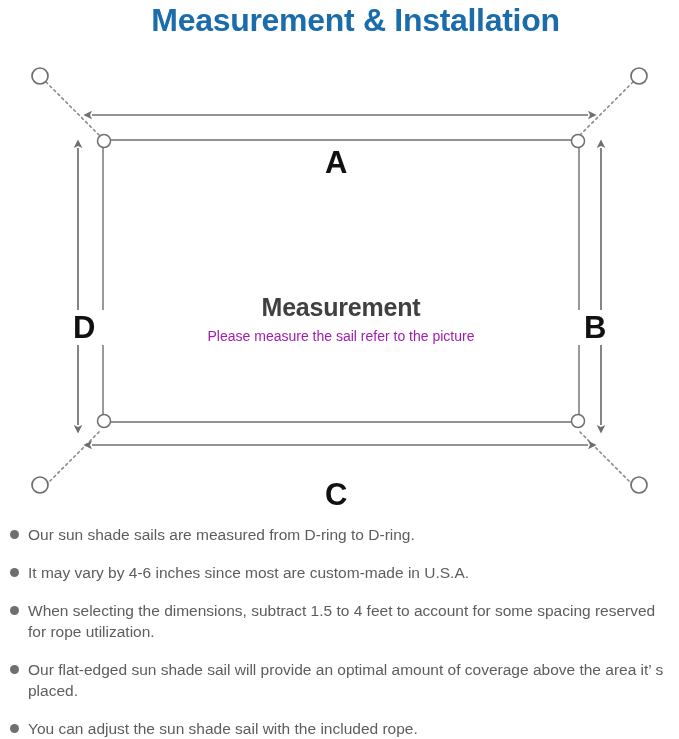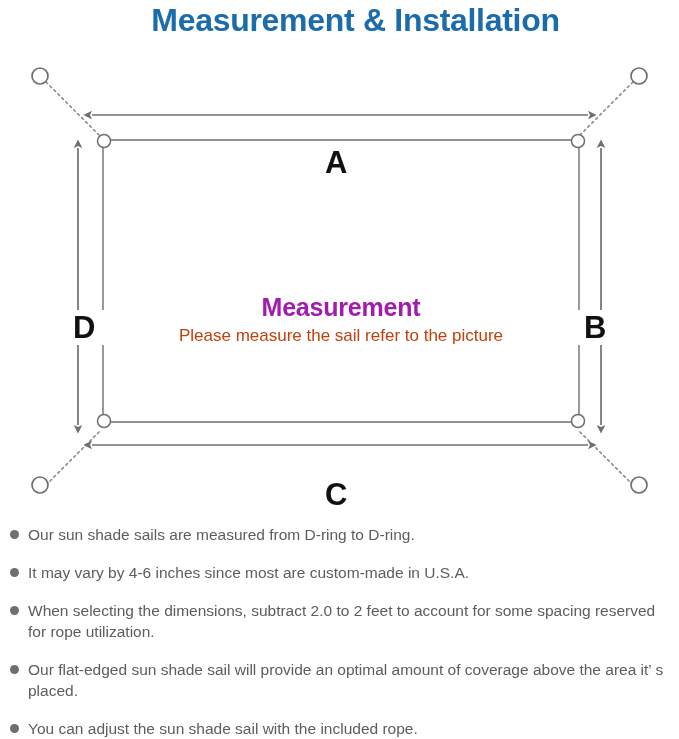--- a/index.html
+++ b/index.html
@@ -65,29 +65,29 @@
     position: absolute;
     left: 103px;
     top: 240px;
     width: 476px;
     text-align: center;
   }
   #sail-caption-title {
     font-family: "Liberation Sans", sans-serif;
     font-size: 25px;
     font-weight: bold;
-    color: #a21caf;
+    color: #404040;
     line-height: 30px;
     letter-spacing: -0.2px;
   }
   #sail-caption-sub {
     font-family: "Liberation Sans", sans-serif;
-    font-size: 17px;
+    font-size: 14px;
     font-weight: normal;
-    color: #c2410c;
+    color: #a21caf;
     line-height: 22px;
     margin-top: 3px;
   }
 
   
   #notes {
     position: absolute;
     left: 0;
     top: 524px;
     width: 679px;
@@ -180,21 +180,21 @@
   <div class="note-item">
     <span class="note-bullet"></span>
     <span class="note-text">Our sun shade sails are measured from D-ring to D-ring.</span>
   </div>
   <div class="note-item">
     <span class="note-bullet"></span>
     <span class="note-text">It may vary by 4-6 inches since most are custom-made in U.S.A.</span>
   </div>
   <div class="note-item">
     <span class="note-bullet"></span>
-    <span class="note-text">When selecting the dimensions, subtract 2.0 to 2 feet to account for some spacing reserved for rope utilization.</span>
+    <span class="note-text">When selecting the dimensions, subtract 1.5 to 4 feet to account for some spacing reserved for rope utilization.</span>
   </div>
   <div class="note-item">
     <span class="note-bullet"></span>
     <span class="note-text">Our flat-edged sun shade sail will provide an optimal amount of coverage above the area it’ s placed.</span>
   </div>
   <div class="note-item">
     <span class="note-bullet"></span>
     <span class="note-text">You can adjust the sun shade sail with the included rope.</span>
   </div>
 </div>

